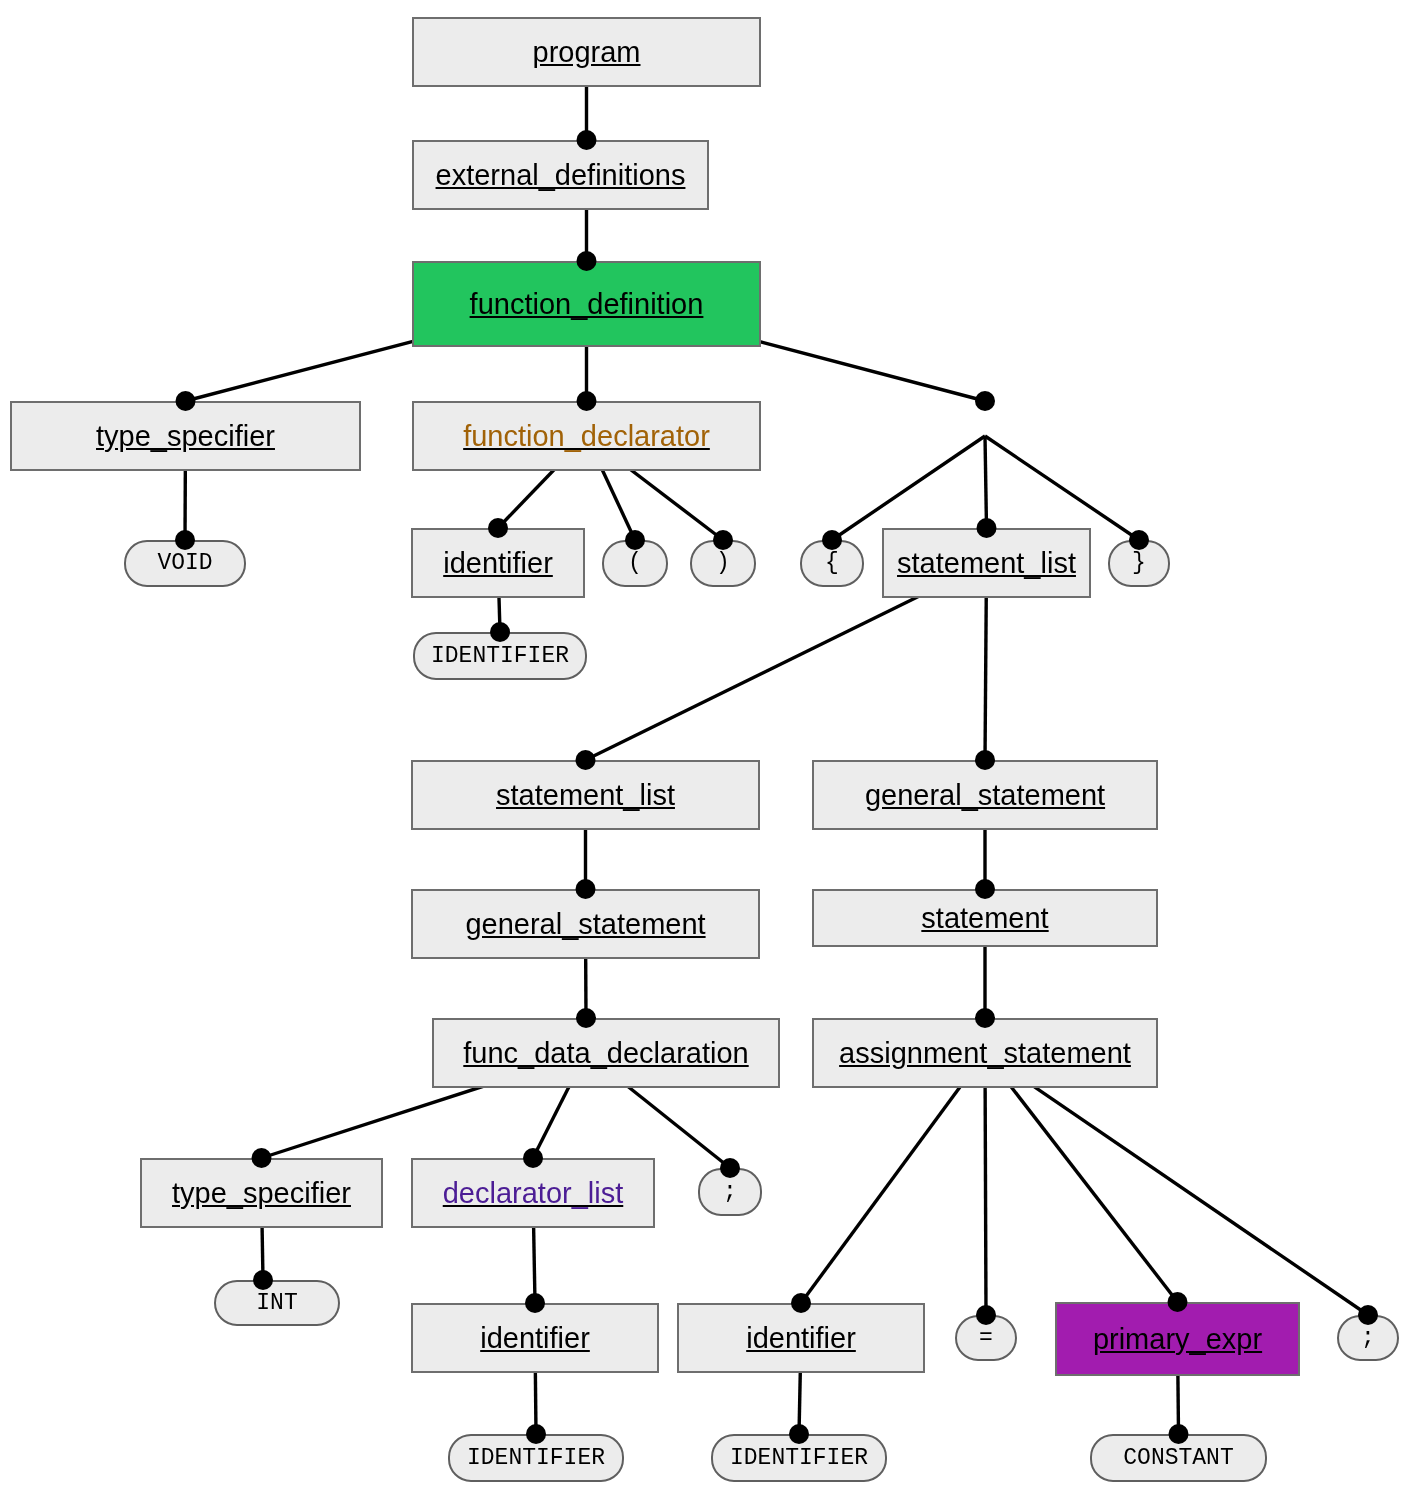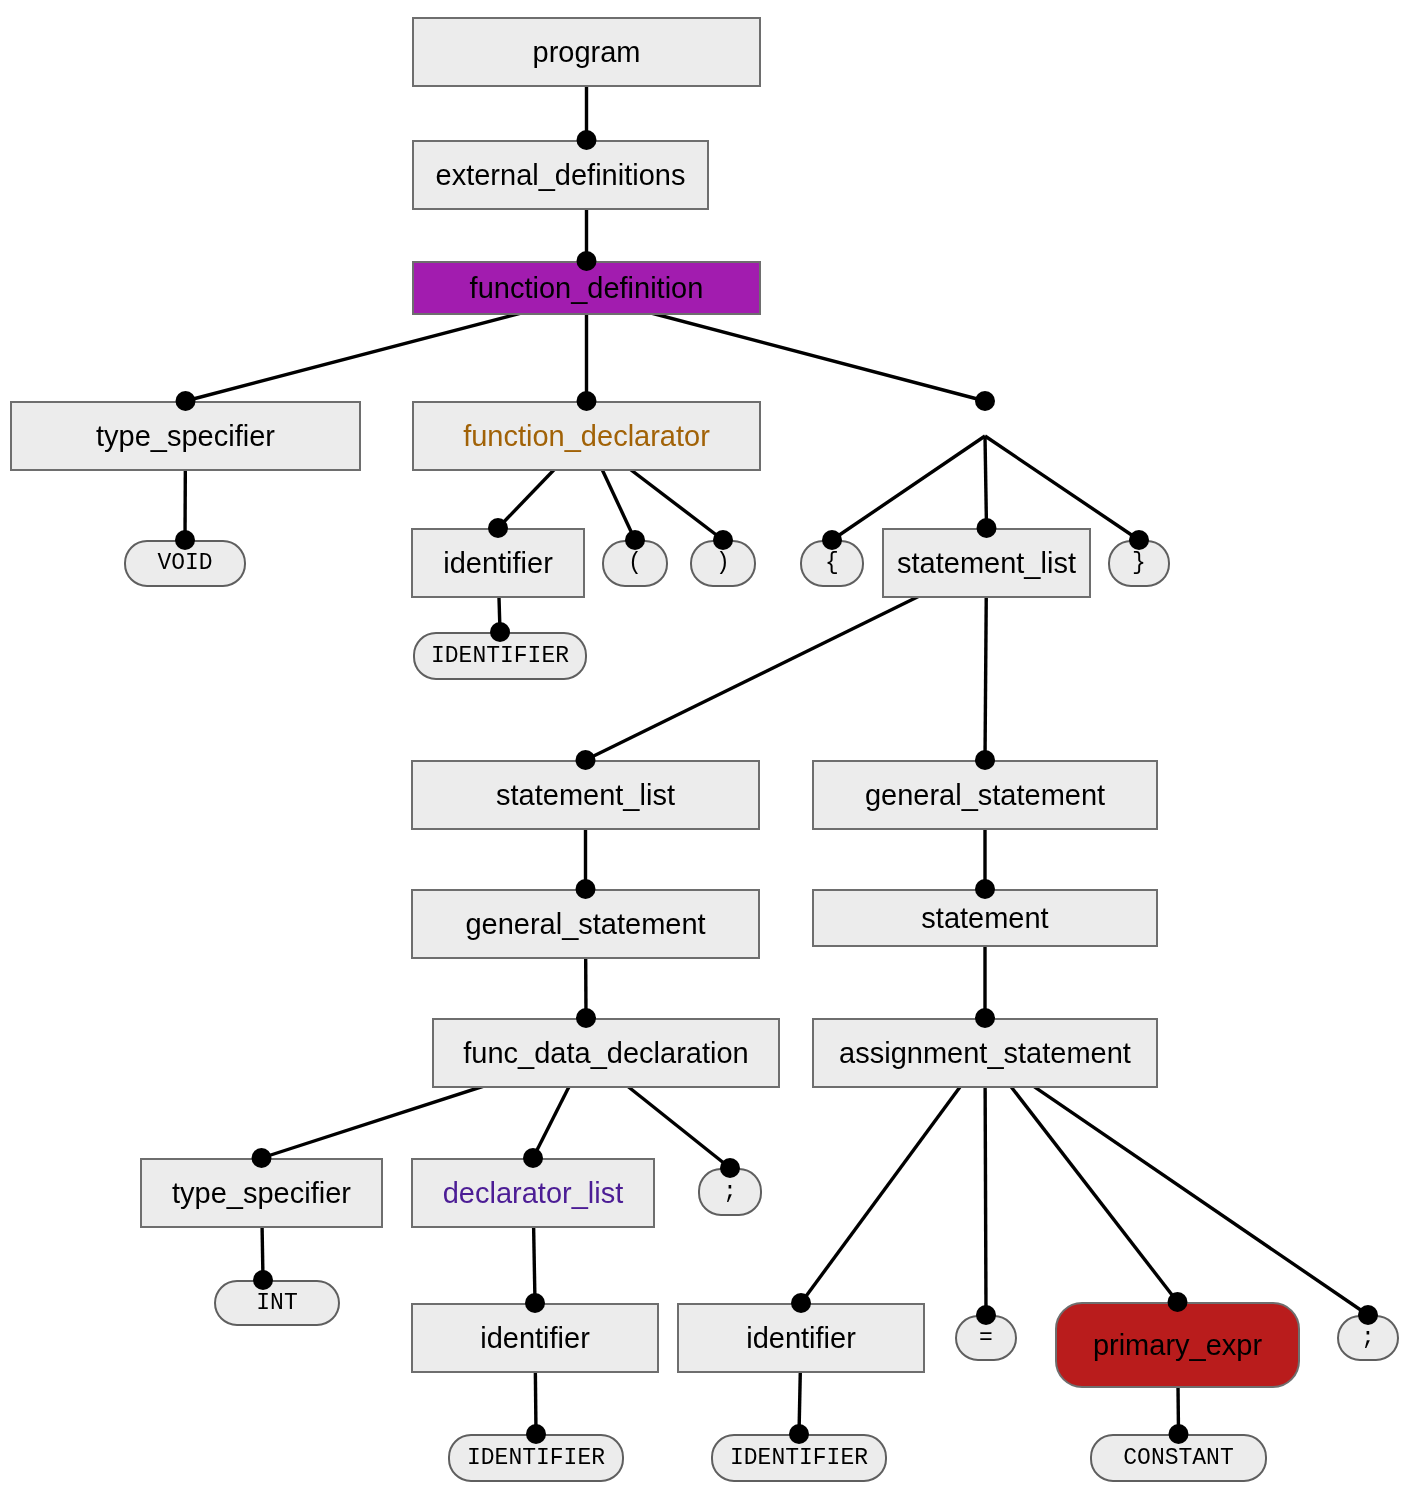--- a/index.html
+++ b/index.html
@@ -17,20 +17,21 @@
     position:absolute;
     box-sizing:border-box;
     display:flex;
     align-items:center;
     justify-content:center;
     background:#ececec;
     z-index:2;
   }
   .node.box{
     border:2px solid #22c55e;
+    text-decoration:underline;
   }
   .node.pill{
     border:2px solid #5f5f5f;
     border-radius:23px;
   }
   .box .lbl{
     font-family:"Liberation Sans",sans-serif;
     font-size:29px;
     color:#000000;
     white-space:nowrap;
@@ -81,21 +82,21 @@
       <line x1="801" y1="1338" x2="799" y2="1434" stroke="#000000" stroke-width="3.4"></line>
       <line x1="1177.5" y1="1337" x2="1178.5" y2="1434" stroke="#000000" stroke-width="3.4"></line>
     </svg>
   <div id="nodes-layer">
       <div class="node box" style="left: 412px; top: 17px; width: 349px; height: 70px; background: rgb(236, 236, 236); border-color: rgb(110, 110, 110);">
         <span class="lbl" style="color: rgb(0, 0, 0);">program</span>
       </div>
       <div class="node box" style="left: 412px; top: 140px; width: 297px; height: 70px; background: rgb(236, 236, 236); border-color: rgb(110, 110, 110);">
         <span class="lbl" style="color: rgb(0, 0, 0);">external_definitions</span>
       </div>
-      <div class="node box" style="left: 412px; top: 261px; width: 349px; height: 54px; background: #a21caf; border-color: rgb(110, 110, 110);">
+      <div class="node box" style="left: 412px; top: 261px; width: 349px; height: 86px; background: #22c55e; border-color: rgb(110, 110, 110);">
         <span class="lbl" style="color: rgb(0, 0, 0);">function_definition</span>
       </div>
       <div class="node box" style="left: 10px; top: 401px; width: 351px; height: 70px; background: rgb(236, 236, 236); border-color: rgb(110, 110, 110);">
         <span class="lbl" style="color: rgb(0, 0, 0);">type_specifier</span>
       </div>
       <div class="node box" style="left: 412px; top: 401px; width: 349px; height: 70px; background: rgb(236, 236, 236); border-color: rgb(110, 110, 110);">
         <span class="lbl" style="color: #a16207;">function_declarator</span>
       </div>
       <div class="node pill" style="left: 124px; top: 540px; width: 122px; height: 47px; background: rgb(236, 236, 236); border-color: rgb(95, 95, 95);">
         <span class="lbl" style="color: rgb(0, 0, 0);">VOID</span>
@@ -153,21 +154,21 @@
       </div>
       <div class="node box" style="left: 411px; top: 1303px; width: 248px; height: 70px; background: rgb(236, 236, 236); border-color: rgb(110, 110, 110);">
         <span class="lbl" style="color: rgb(0, 0, 0);">identifier</span>
       </div>
       <div class="node box" style="left: 677px; top: 1303px; width: 248px; height: 70px; background: rgb(236, 236, 236); border-color: rgb(110, 110, 110);">
         <span class="lbl" style="color: rgb(0, 0, 0);">identifier</span>
       </div>
       <div class="node pill" style="left: 955px; top: 1315px; width: 62px; height: 46px; background: rgb(236, 236, 236); border-color: rgb(95, 95, 95);">
         <span class="lbl" style="color: rgb(0, 0, 0);">=</span>
       </div>
-      <div class="node box" style="left: 1055px; top: 1302px; width: 245px; height: 86px; background: #b91c1c; border-color: rgb(110, 110, 110); border-radius: 27px;">
+      <div class="node box" style="left: 1055px; top: 1302px; width: 245px; height: 74px; background: #a21caf; border-color: rgb(110, 110, 110);">
         <span class="lbl" style="color: rgb(0, 0, 0);">primary_expr</span>
       </div>
       <div class="node pill" style="left: 1337px; top: 1315px; width: 62px; height: 46px; background: rgb(236, 236, 236); border-color: rgb(95, 95, 95);">
         <span class="lbl" style="color: rgb(0, 0, 0);">;</span>
       </div>
       <div class="node pill" style="left: 448px; top: 1434px; width: 176px; height: 48px; background: rgb(236, 236, 236); border-color: rgb(95, 95, 95);">
         <span class="lbl" style="color: rgb(0, 0, 0);">IDENTIFIER</span>
       </div>
       <div class="node pill" style="left: 711px; top: 1434px; width: 176px; height: 48px; background: rgb(236, 236, 236); border-color: rgb(95, 95, 95);">
         <span class="lbl" style="color: rgb(0, 0, 0);">IDENTIFIER</span>

